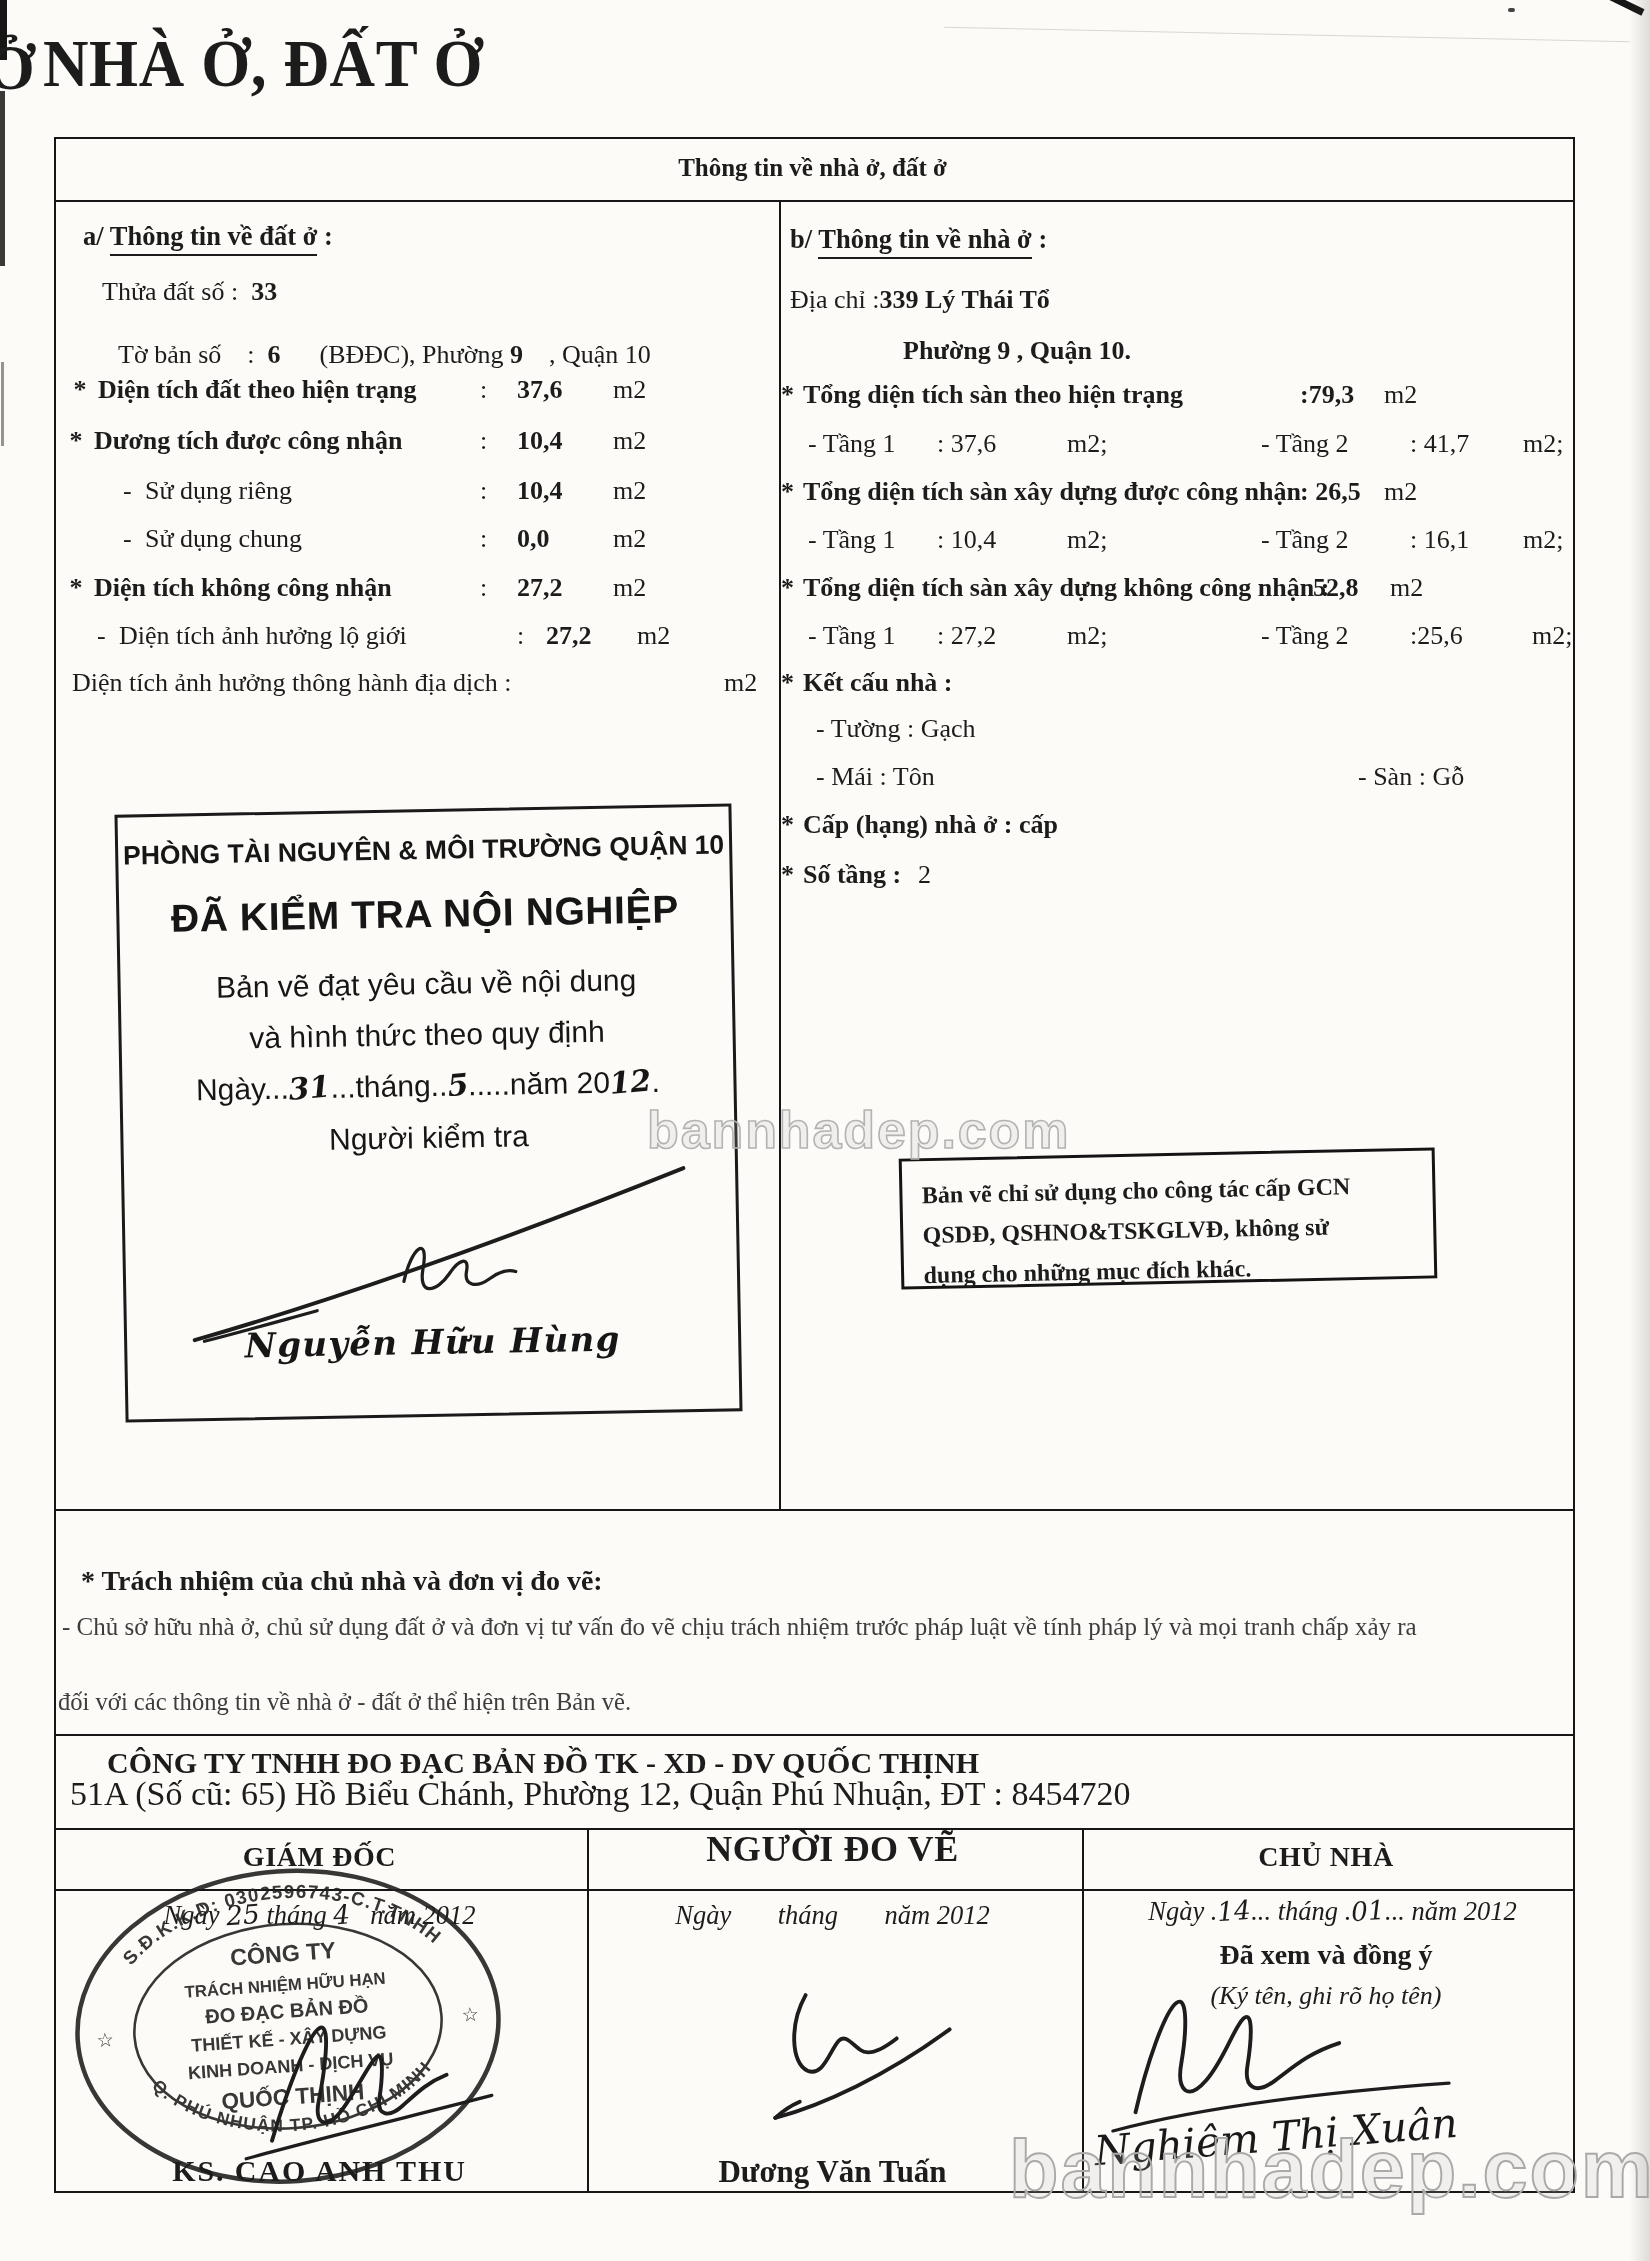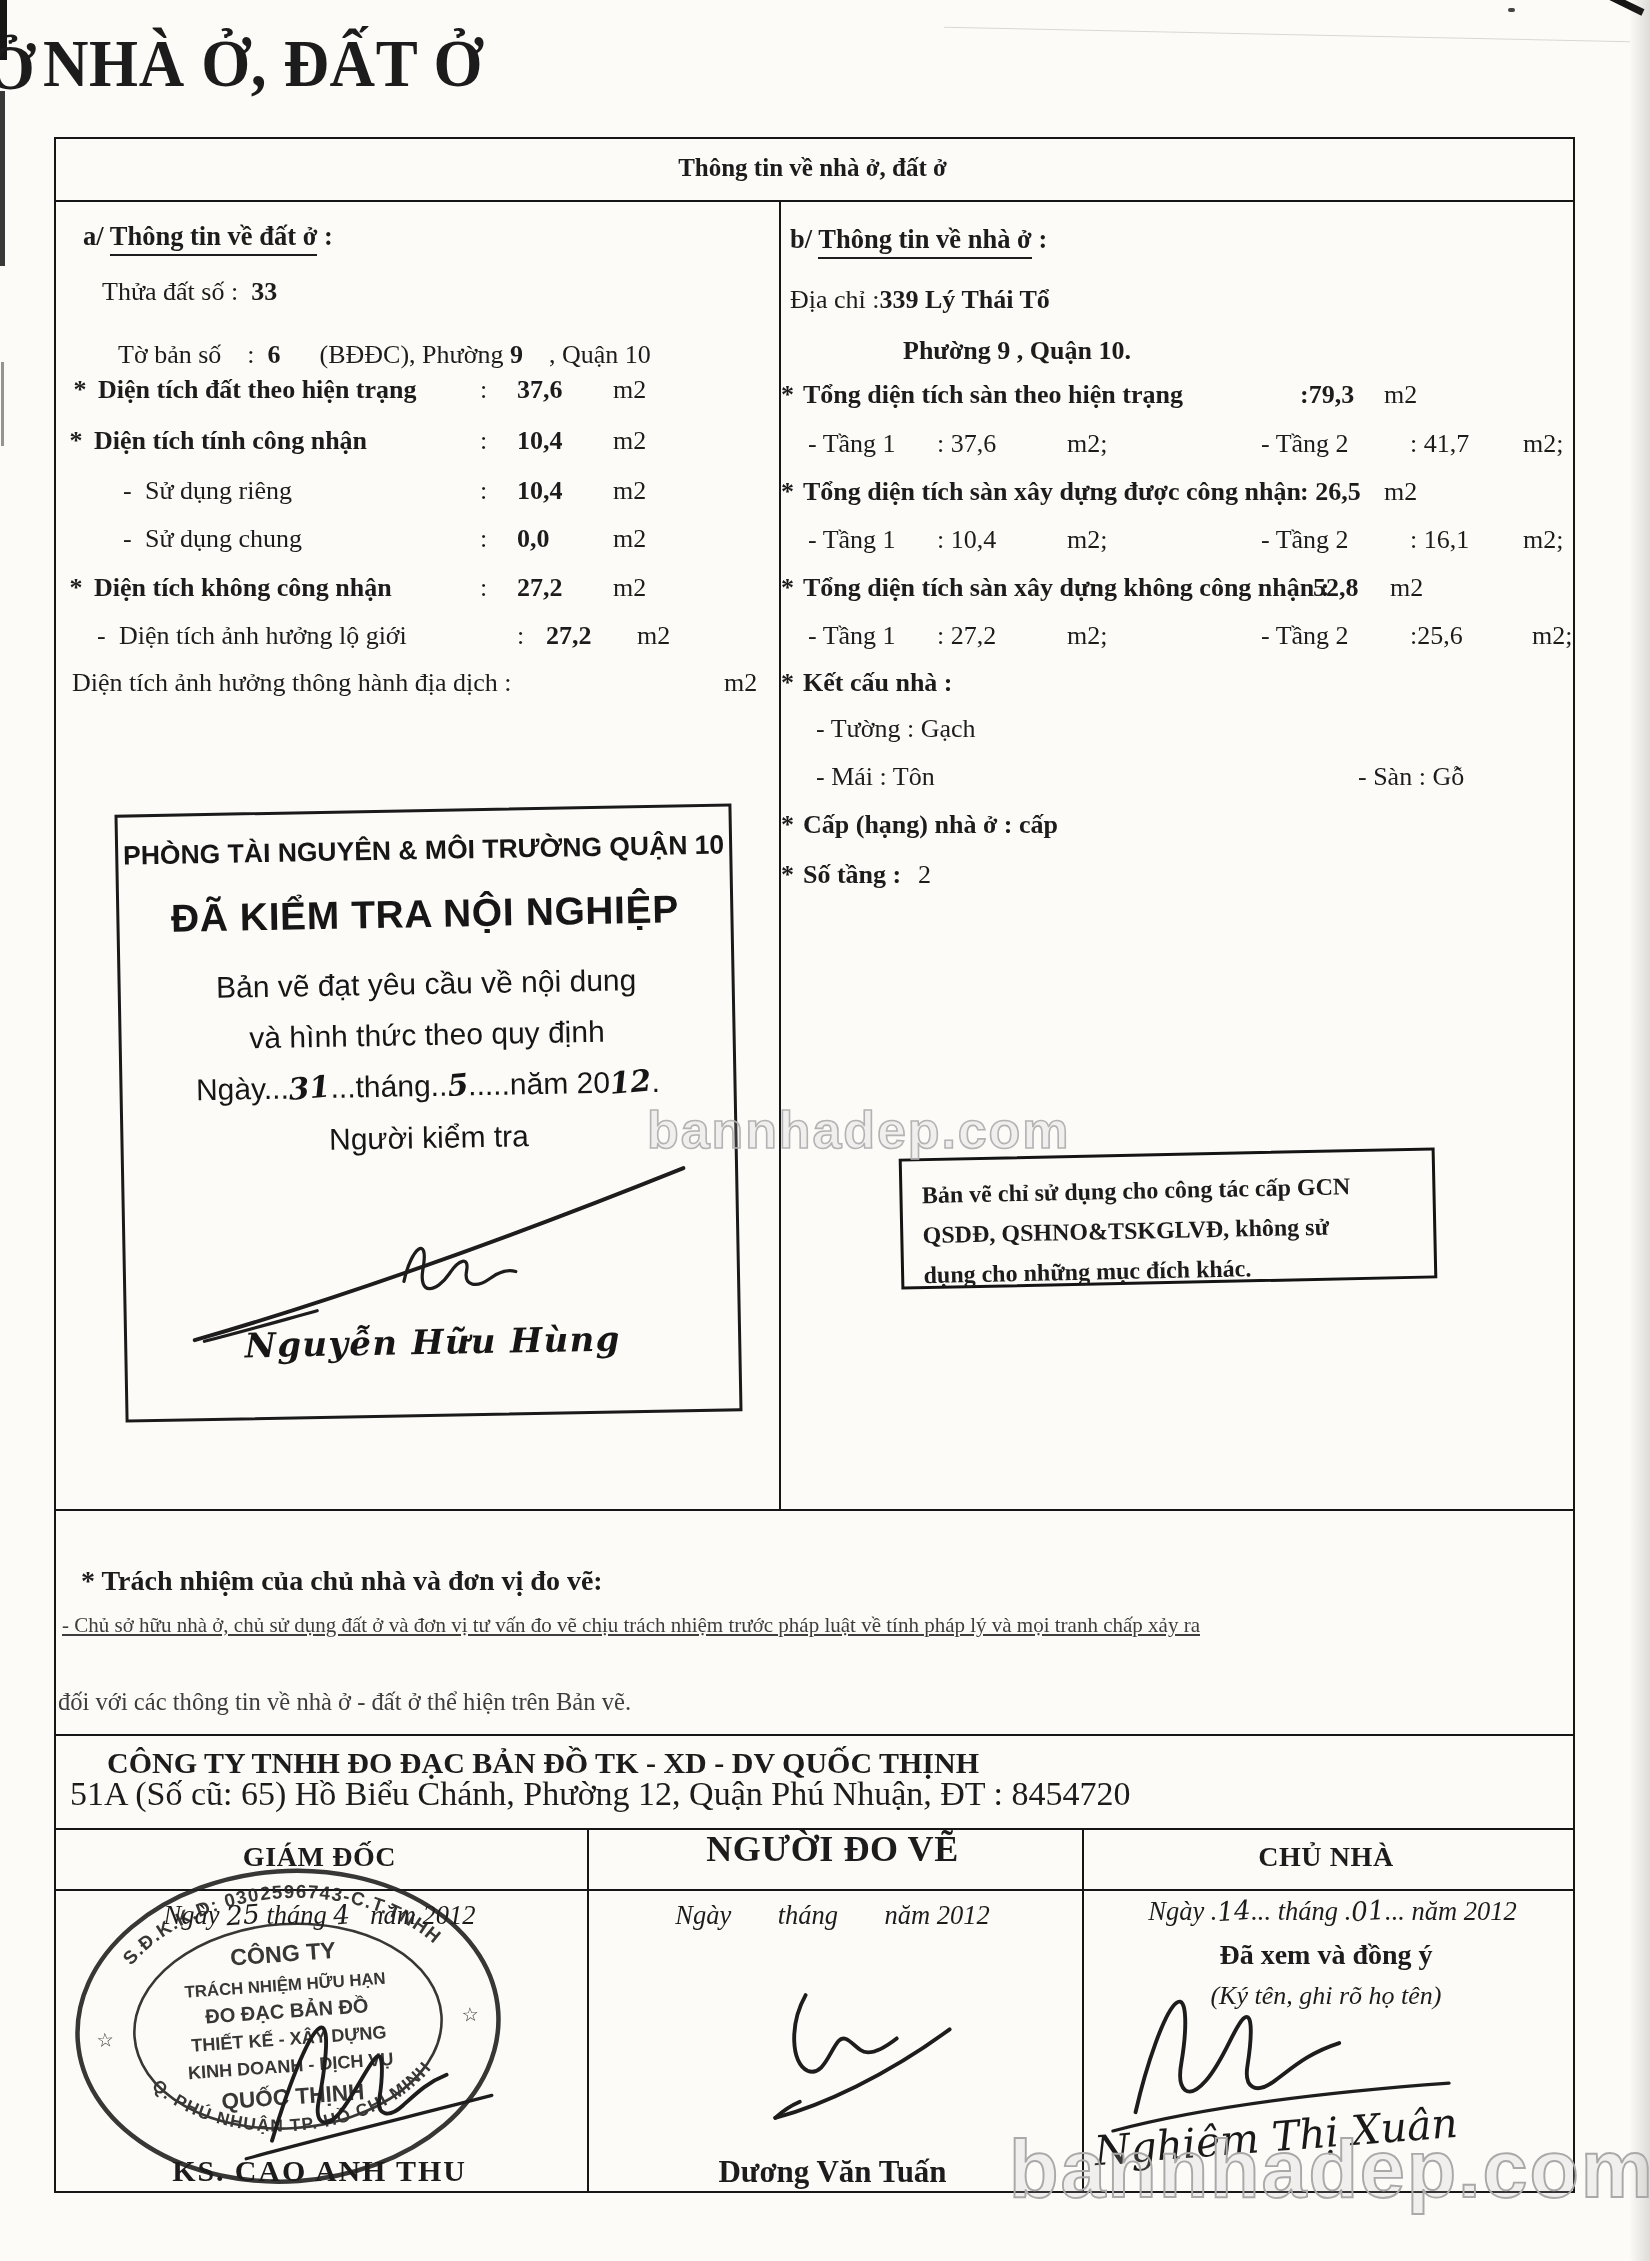--- a/index.html
+++ b/index.html
@@ -84,21 +84,21 @@
 
 <div class="lrow fs40" style="top:375px;">
   <span class="b" style="left:19.4px;">*</span>
   <span class="b" style="left:44px;">Diện tích đất theo hiện trạng</span>
   <span style="left:426px;">:</span>
   <span class="b" style="left:463px;">37,6</span>
   <span style="left:559px;">m2</span>
 </div>
 <div class="lrow fs40" style="top:426px;">
   <span class="b" style="left:15.5px;">*</span>
-  <span class="b" style="left:40px;">Diện tích tính công nhận</span>
+  <span class="b" style="left:40px;">Dương tích được công nhận</span>
   <span style="left:426px;">:</span>
   <span class="b" style="left:463px;">10,4</span>
   <span style="left:559px;">m2</span>
 </div>
 <div class="lrow fs40" style="top:476px;">
   <span style="left:69px;">-</span>
   <span style="left:91px;">Sử dụng riêng</span>
   <span style="left:426px;">:</span>
   <span class="b" style="left:463px;">10,4</span>
   <span style="left:559px;">m2</span>
@@ -223,21 +223,21 @@
 
 <div class="wm" style="left:647px;top:1100px;font-size:52px;">bannhadep.com</div>
 
 <div id="notebox" class="abs">
   <div>Bản vẽ chỉ sử dụng cho công tác cấp GCN</div>
   <div>QSDĐ,   QSHNO&amp;TSKGLVĐ,   không   sử</div>
   <div>dụng cho những mục đích khác.</div>
 </div>
 
 <div class="line b" style="left:81px;top:1565px;font-size:28px;">* Trách nhiệm của chủ nhà và đơn vị đo vẽ:</div>
-<div class="line" style="left:62px;top:1613px;font-size:21px;color:#3d3d3d;text-decoration:underline;">- Chủ sở hữu nhà ở, chủ sử dụng đất ở và đơn vị tư vấn đo vẽ chịu trách nhiệm trước pháp luật về tính pháp lý và mọi tranh chấp xảy ra</div>
+<div class="line" style="left:62px;top:1613px;font-size:25px;color:#3d3d3d;">- Chủ sở hữu nhà ở, chủ sử dụng đất ở và đơn vị tư vấn đo vẽ chịu trách nhiệm trước pháp luật về tính pháp lý và mọi tranh chấp xảy ra</div>
 <div class="line" style="left:58px;top:1652px;font-size:24.6px;color:#3d3d3d;margin-top:36px;">đối với các thông tin về nhà ở - đất ở thể hiện trên Bản vẽ.</div>
 
 <div class="line b" style="left:107px;top:1746px;font-size:30px;">CÔNG TY TNHH ĐO ĐẠC BẢN ĐỒ TK - XD - DV QUỐC THỊNH</div>
 <div class="line" style="left:70px;top:1774px;font-size:34px;">51A (Số cũ: 65) Hồ Biểu Chánh, Phường 12, Quận Phú Nhuận, ĐT : 8454720</div>
 
 <div class="line b center" style="left:54px;top:1841px;width:531px;font-size:28px;letter-spacing:0.6px;">GIÁM ĐỐC</div>
 <div class="line b center" style="left:585px;top:1829px;width:495px;font-size:36px;letter-spacing:0.6px;">NGƯỜI ĐO VẼ</div>
 <div class="line b center" style="left:1080px;top:1841px;width:492px;font-size:28px;letter-spacing:0.6px;">CHỦ NHÀ</div>
 
 <div class="line i center" style="left:54px;top:1900px;width:531px;font-size:26.5px;">

